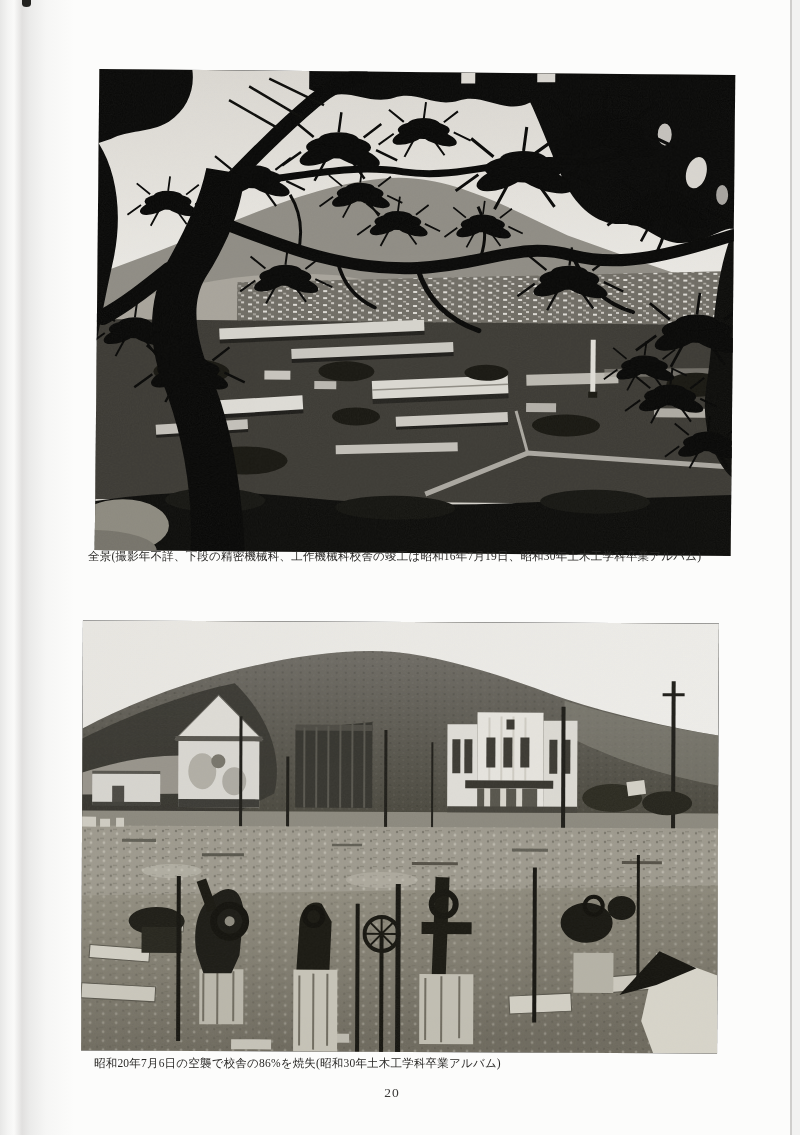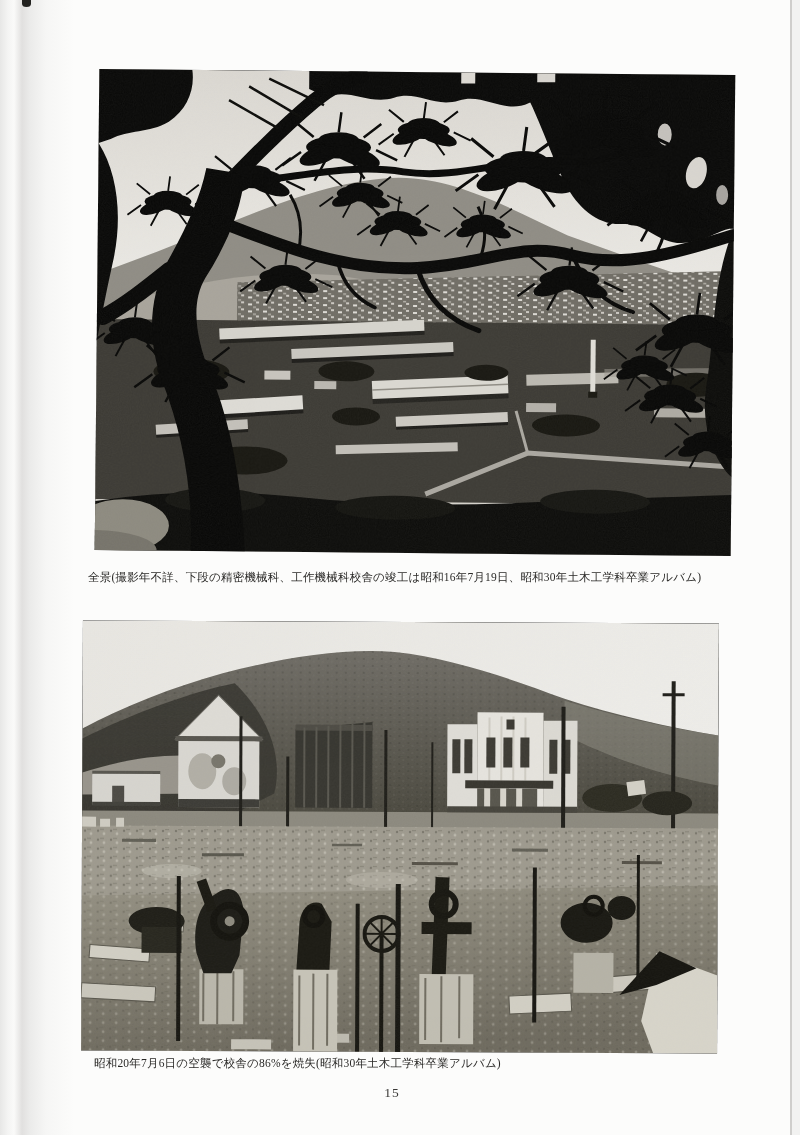--- a/index.html
+++ b/index.html
@@ -21,21 +21,21 @@
     background:#f2f2f1;border-left:2px solid #cfcecc;
   }
   .photo{position:absolute;overflow:hidden;background:#0c0c0b;}
   .photo svg{display:block;}
   .photo1{left:97px;top:72px;width:636px;height:481px;transform:rotate(.55deg);}
   .photo2{left:82px;top:622px;width:636px;height:430px;transform:rotate(.25deg);}
   .caption{
     position:absolute;font-size:11.5px;color:#2a2927;white-space:nowrap;
     letter-spacing:.2px;line-height:15px;
   }
-  .caption1{left:88px;top:570px;text-align:center;}
+  .caption1{left:88px;top:549px;text-align:center;}
   .caption2{left:74px;top:1056px;padding-left:20px;}
   .page-number{
     position:absolute;left:0;top:1085px;width:784px;text-align:center;
     font-size:13.5px;color:#3a3937;letter-spacing:1px;
   }
 </style>
 </head>
 <body>
 
 <div>
@@ -373,15 +373,15 @@
         <rect x="451" y="245" width="4" height="155" fill="#14130e"></rect>
         <rect x="555" y="232" width="3" height="128" fill="#14130e"></rect>
       </g>
 
       <rect width="636" height="430" filter="url(#p2grain)" opacity=".15"></rect>
     </svg>
   </figure>
 
   <figcaption class="caption caption2">昭和20年7月6日の空襲で校舎の86%を焼失(昭和30年土木工学科卒業アルバム)</figcaption>
 
-  <div class="page-number">15</div>
+  <div class="page-number">20</div>
 
 </div>
 
 </body></html>

